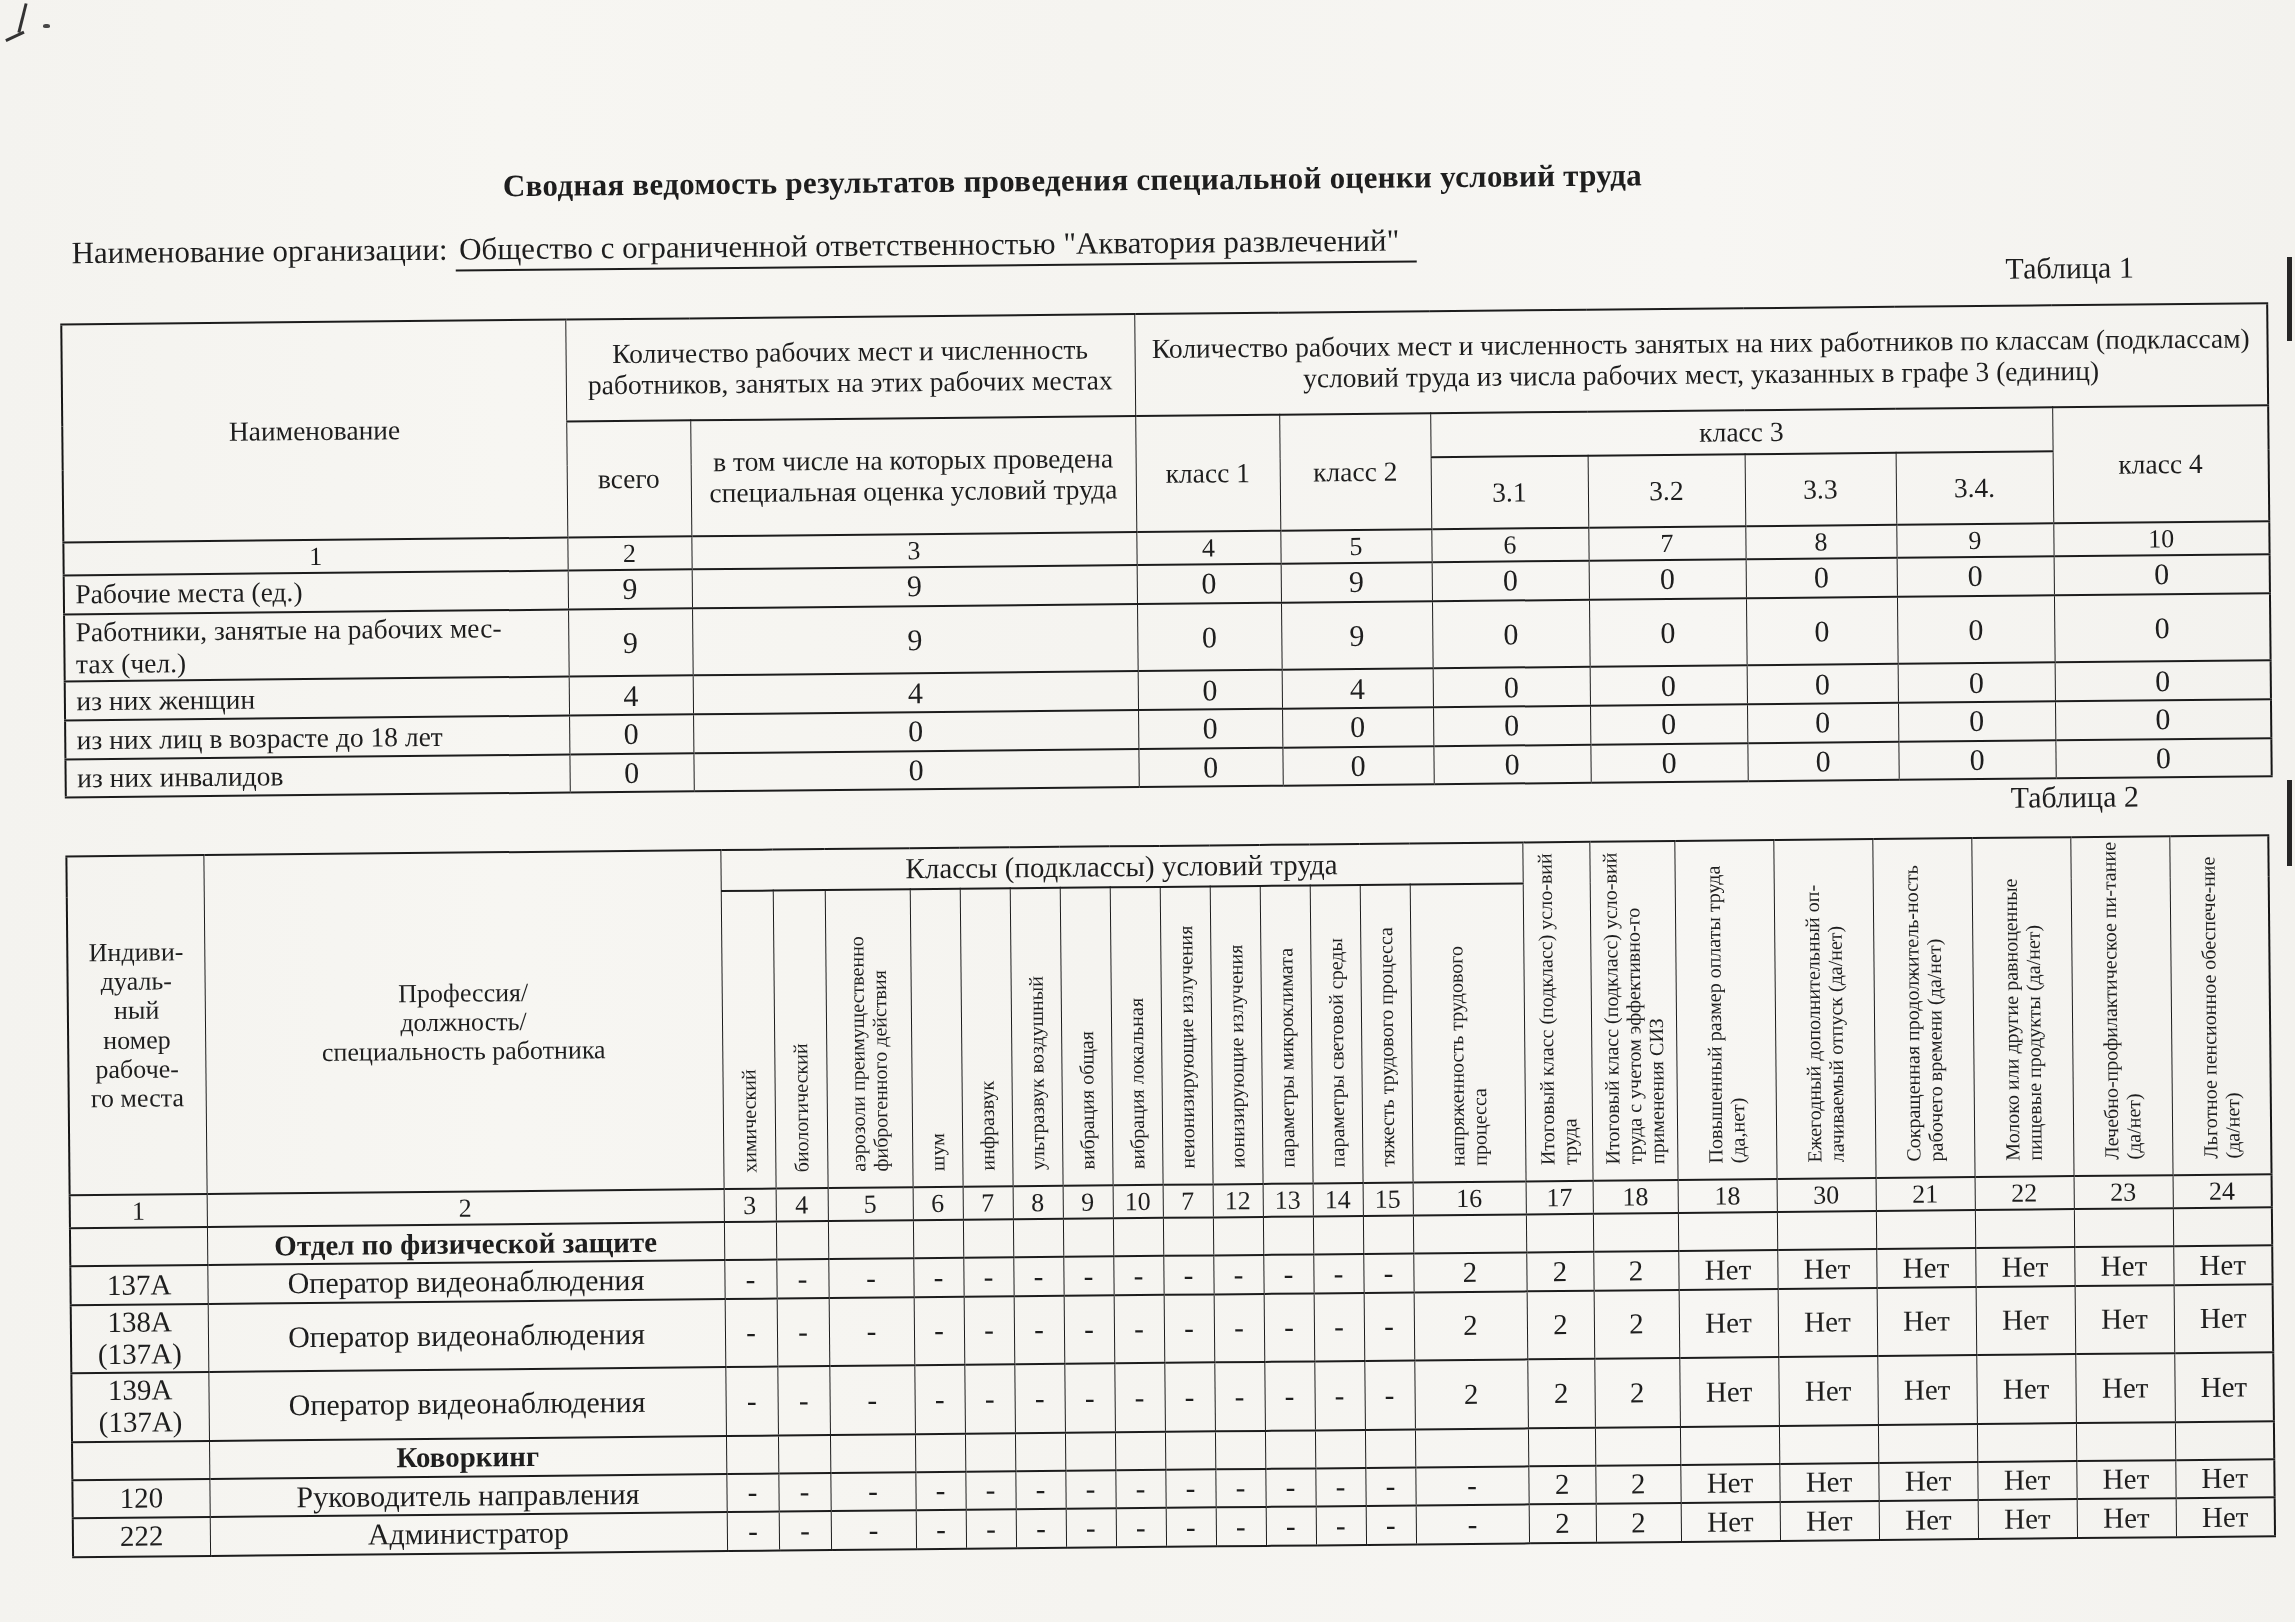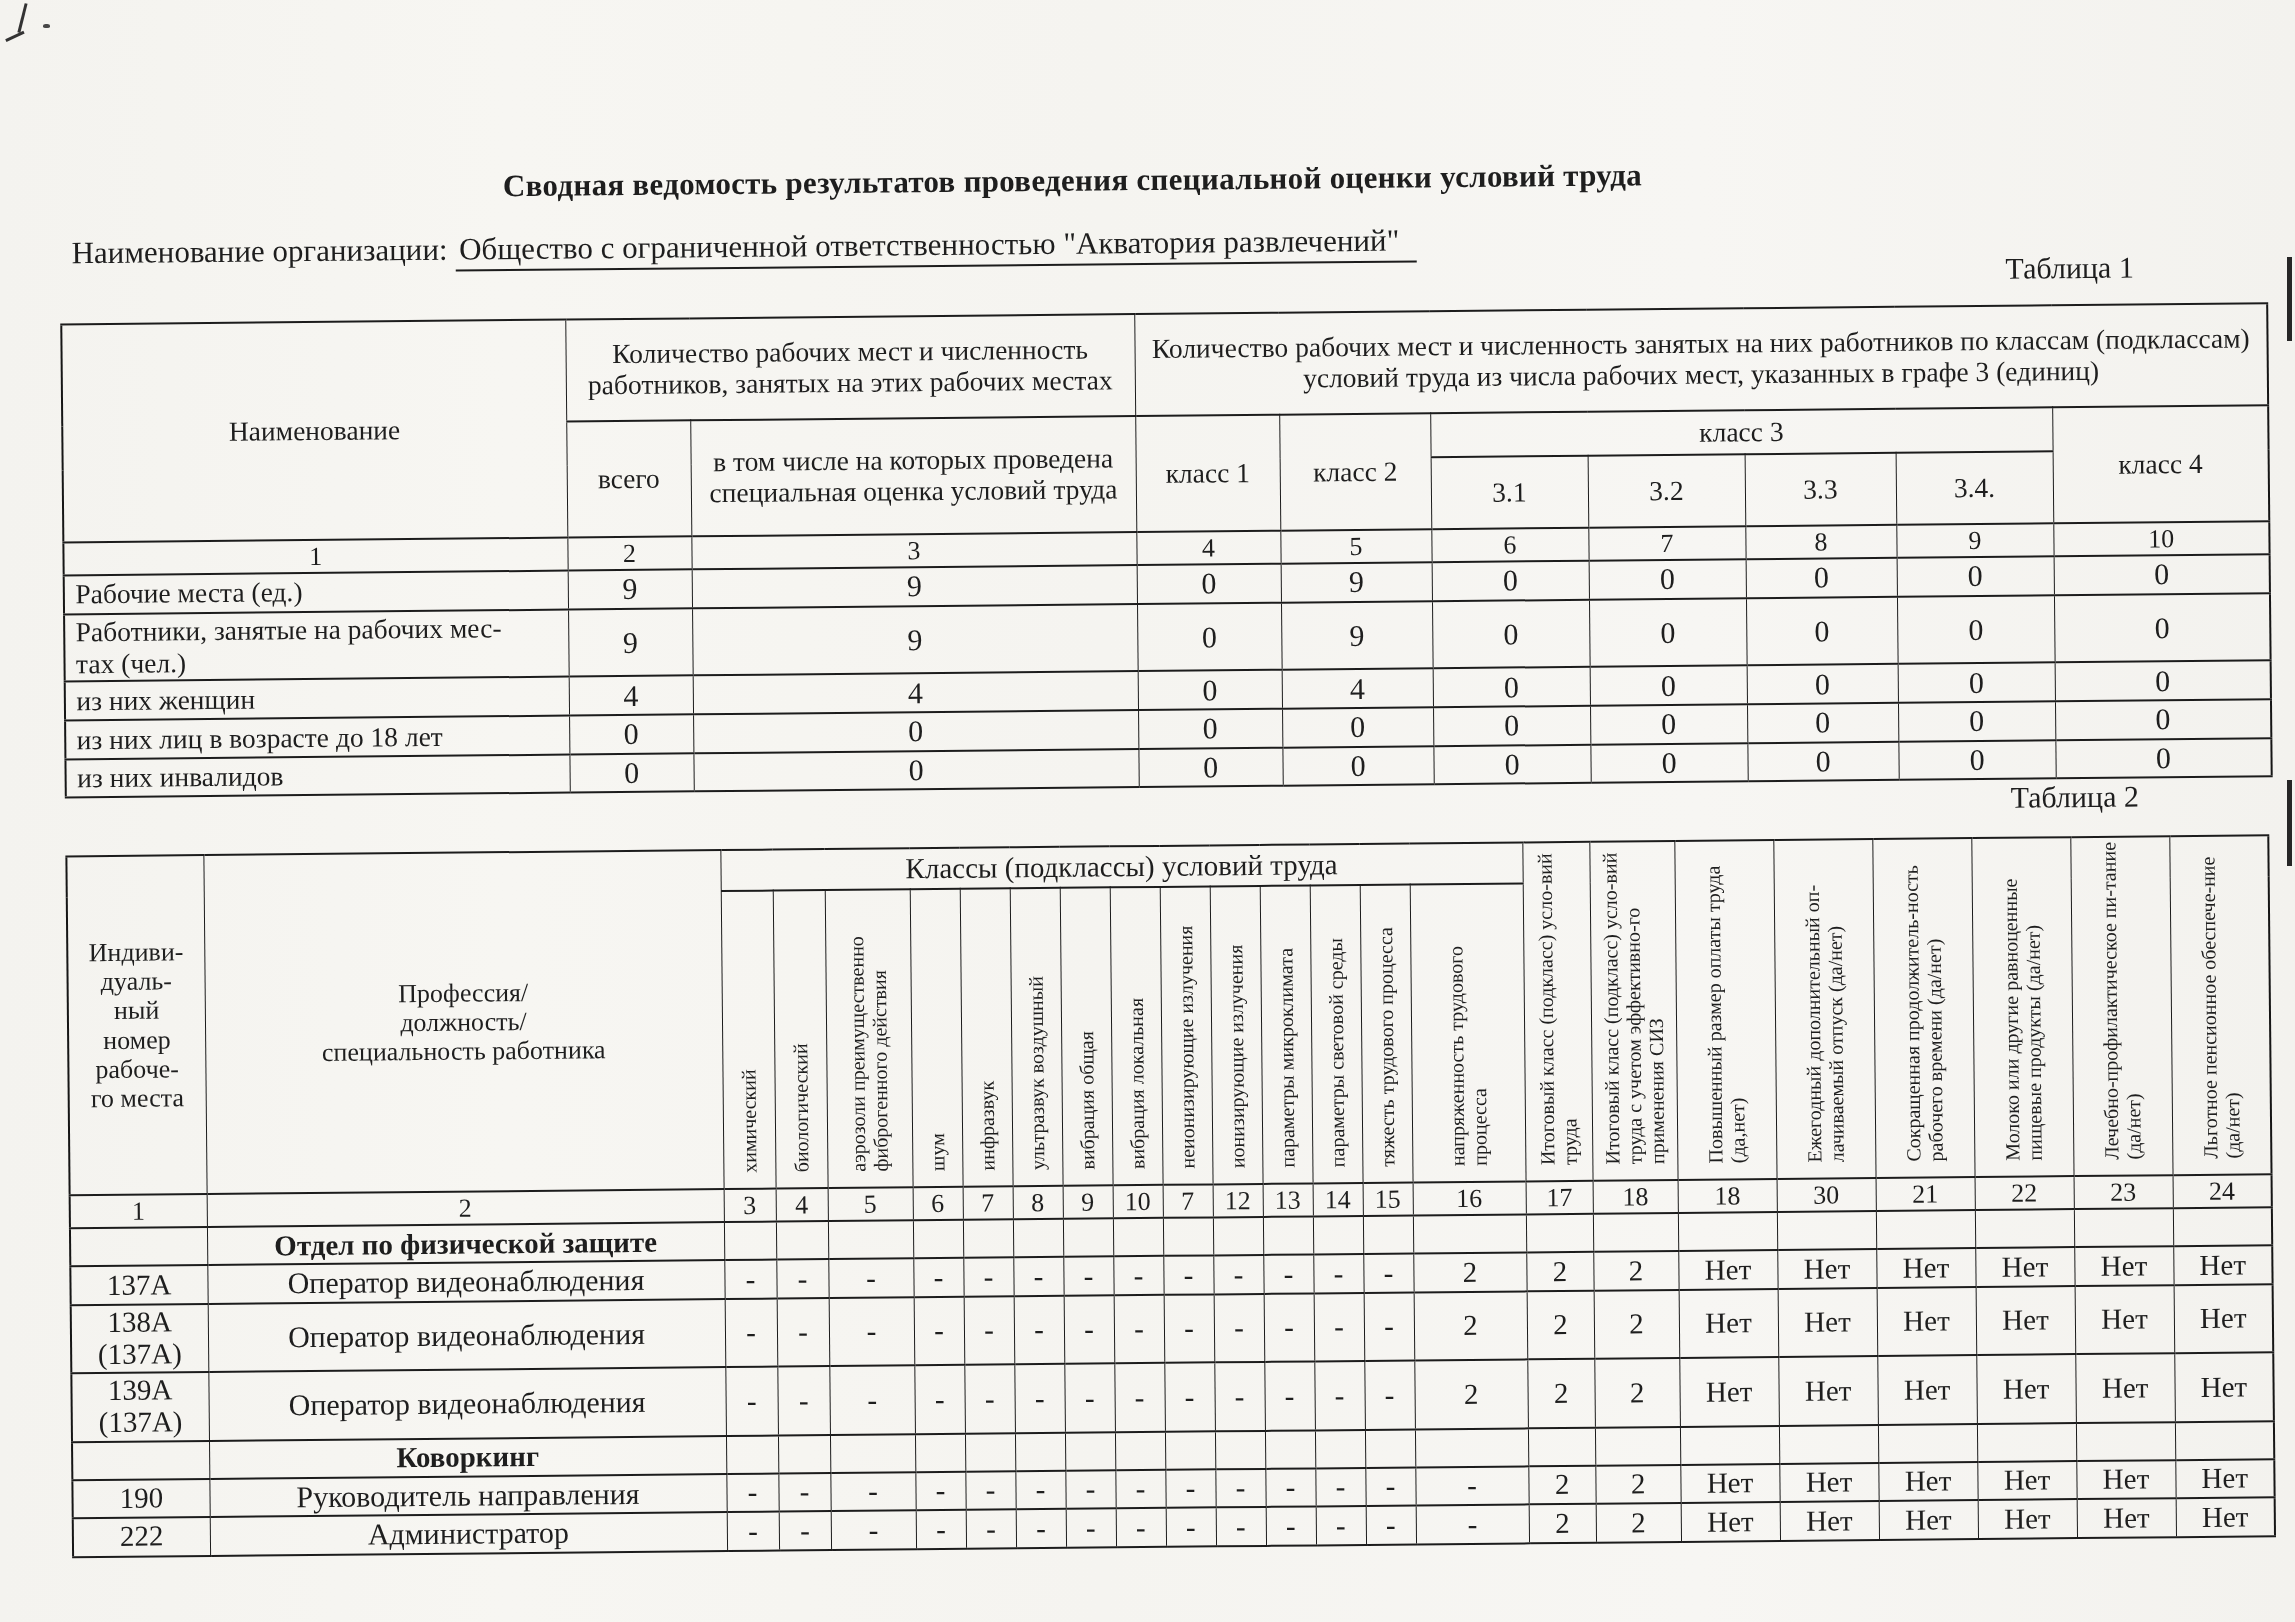--- a/index.html
+++ b/index.html
@@ -421,21 +421,21 @@
             <td class="val"></td>
             <td class="val"></td>
             <td class="val"></td>
             <td class="val"></td>
             <td class="val"></td>
             <td class="val"></td>
             <td class="val"></td>
             <td class="val"></td>
           </tr>
           <tr>
-            <td class="rowid">190</td>
+            <td class="rowid">120</td>
             <td class="prof">Руководитель направления</td>
             <td class="val">-</td>
             <td class="val">-</td>
             <td class="val">-</td>
             <td class="val">-</td>
             <td class="val">-</td>
             <td class="val">-</td>
             <td class="val">-</td>
             <td class="val">-</td>
             <td class="val">-</td>

